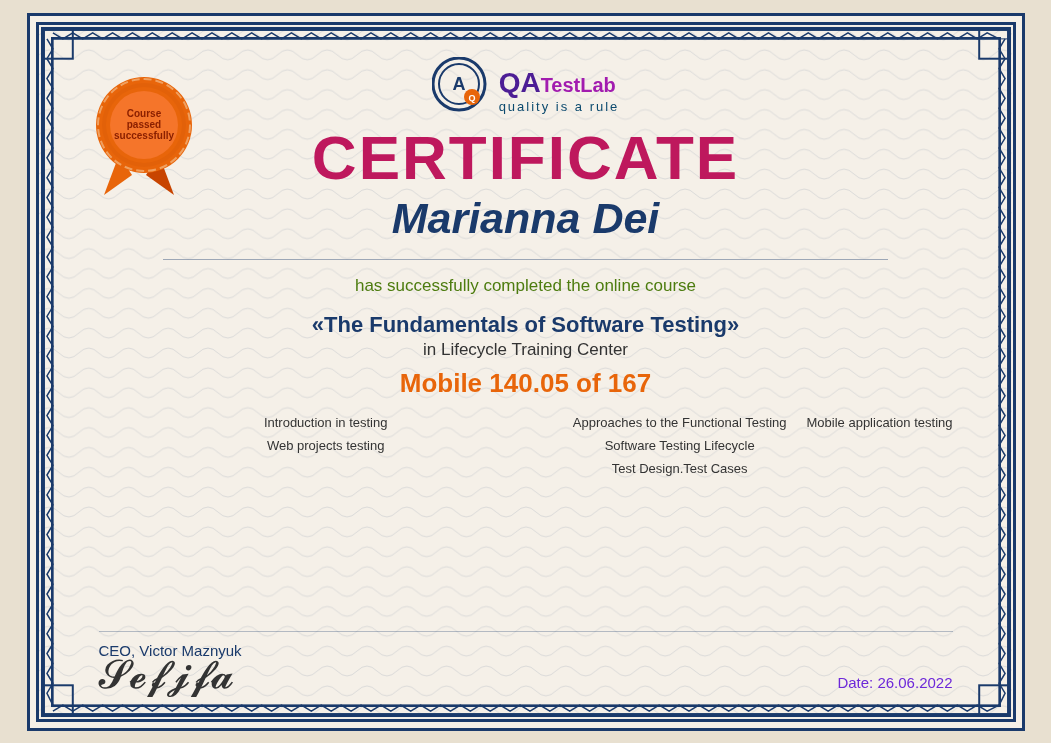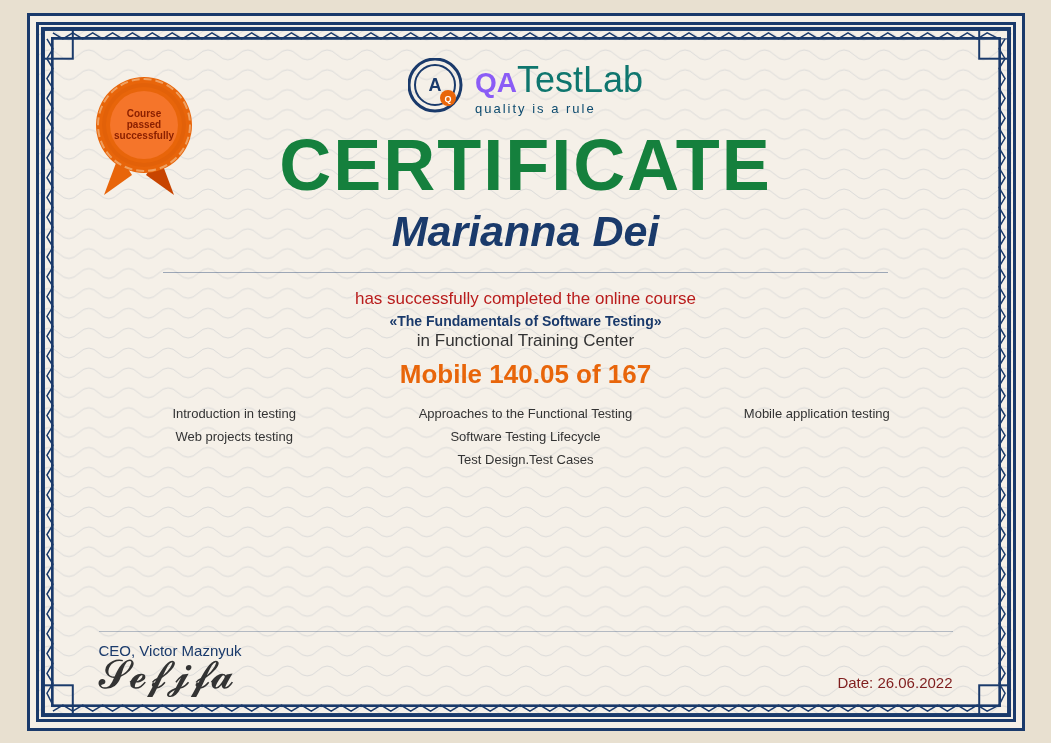--- a/index.html
+++ b/index.html
@@ -85,23 +85,23 @@
       width: 55px;
       height: 55px;
     }
 
     .logo-text-block {
       display: flex;
       flex-direction: column;
     }
 
     .cert-title {
-      font-size: 72px;
+      font-size: 62px;
       font-weight: 900;
-      color: #15803d;
+      color: #be185d;
       text-transform: uppercase;
       letter-spacing: 2px;
       margin-bottom: 2px;
       line-height: 1.1;
     }
 
     .cert-name {
       font-size: 43px;
       font-weight: bold;
       color: #1a3a6b;
@@ -112,27 +112,27 @@
     .divider {
       width: 85%;
       height: 1px;
       background: #1a3a6b;
       margin: 8px 0;
       opacity: 0.4;
     }
 
     .completed-text {
       font-size: 17px;
-      color: #b91c1c;
+      color: #4d7c0f;
       margin-top: 8px;
-      margin-bottom: 4px;
+      margin-bottom: 16px;
     }
 
     .course-name {
-      font-size: 14px;
+      font-size: 22px;
       font-weight: bold;
       color: #1a3a6b;
       margin-bottom: 2px;
     }
 
     .training-center {
       font-size: 17px;
       color: #333;
       margin-bottom: 8px;
     }
@@ -140,21 +140,21 @@
     .score {
       font-size: 26px;
       font-weight: bold;
       color: #e8650a;
       margin-bottom: 14px;
     }
 
     
     .skills-grid {
       display: grid;
-      grid-template-columns: 1fr 1fr 1fr;
+      grid-template-columns: 1fr;
       gap: 4px 20px;
       width: 100%;
       text-align: center;
       margin-bottom: 16px;
     }
 
     .skill-item {
       font-size: 13px;
       color: #333;
       padding: 2px 0;
@@ -193,21 +193,21 @@
       margin: -4px 0;
     }
 
     .date-block, .reg-block {
       font-size: 15px;
       color: #1a3a6b;
       font-weight: bold;
     }
 
     .date-block span, .reg-block span {
-      color: #7f1d1d;
+      color: #6d28d9;
       font-weight: normal;
     }
   </style>
 </head>
 <body>
 
 <div class="certificate">
 
   <div class="bg-pattern">
     <svg viewBox="0 0 980 700" xmlns="http://www.w3.org/2000/svg" preserveAspectRatio="none">
@@ -272,38 +272,38 @@
         <svg viewBox="0 0 55 55" xmlns="http://www.w3.org/2000/svg">
           <circle cx="27" cy="27" r="26" fill="none" stroke="#1a3a6b" stroke-width="3"></circle>
           <circle cx="27" cy="27" r="20" fill="none" stroke="#1a3a6b" stroke-width="2"></circle>
           <text x="27" y="33" text-anchor="middle" font-size="18" font-weight="bold" fill="#1a3a6b" font-family="Arial">A</text>
           <circle cx="40" cy="40" r="8" fill="#e8650a"></circle>
           <text x="40" y="44" text-anchor="middle" font-size="9" font-weight="bold" fill="white" font-family="Arial">Q</text>
         </svg>
       </div>
       <div class="logo-text-block">
         <div style="display:flex; align-items:baseline;">
-          <span style="font-size:28px; font-weight:900; color:#8b5cf6; font-family:Arial;margin-top:12px;">QA</span>
-          <span style="font-size:36px; font-weight:400; color:#0f766e; font-family:Arial;">TestLab</span>
+          <span style="font-size:28px; font-weight:900; color:#4c1d95; font-family:Arial;margin-top:12px;">QA</span>
+          <span style="font-size:20px; font-weight:700; color:#a21caf; font-family:Arial;">TestLab</span>
         </div>
         <div style="font-size:13px; color:#0c4a6e; letter-spacing:2px;">quality is a rule</div>
       </div>
     </div>
 
     <div class="cert-title">CERTIFICATE</div>
 
     <div class="cert-name">Marianna Dei</div>
 
     <div class="divider"></div>
 
     <div class="completed-text">has successfully completed the online course</div>
 
     <div class="course-name">«The Fundamentals of Software Testing»</div>
 
-    <div class="training-center">in Functional Training Center</div>
+    <div class="training-center">in Lifecycle Training Center</div>
 
     <div class="score">
       <span>Mobile</span>&nbsp;<span>140.05</span>&nbsp;<span>of</span>&nbsp;<span>167</span>
     </div>
 
     <div class="skills-grid">
       <div class="skill-item">Introduction in testing</div>
       <div class="skill-item">Approaches to the Functional Testing</div>
       <div class="skill-item">Mobile application testing</div>
       <div class="skill-item">Web projects testing</div>

